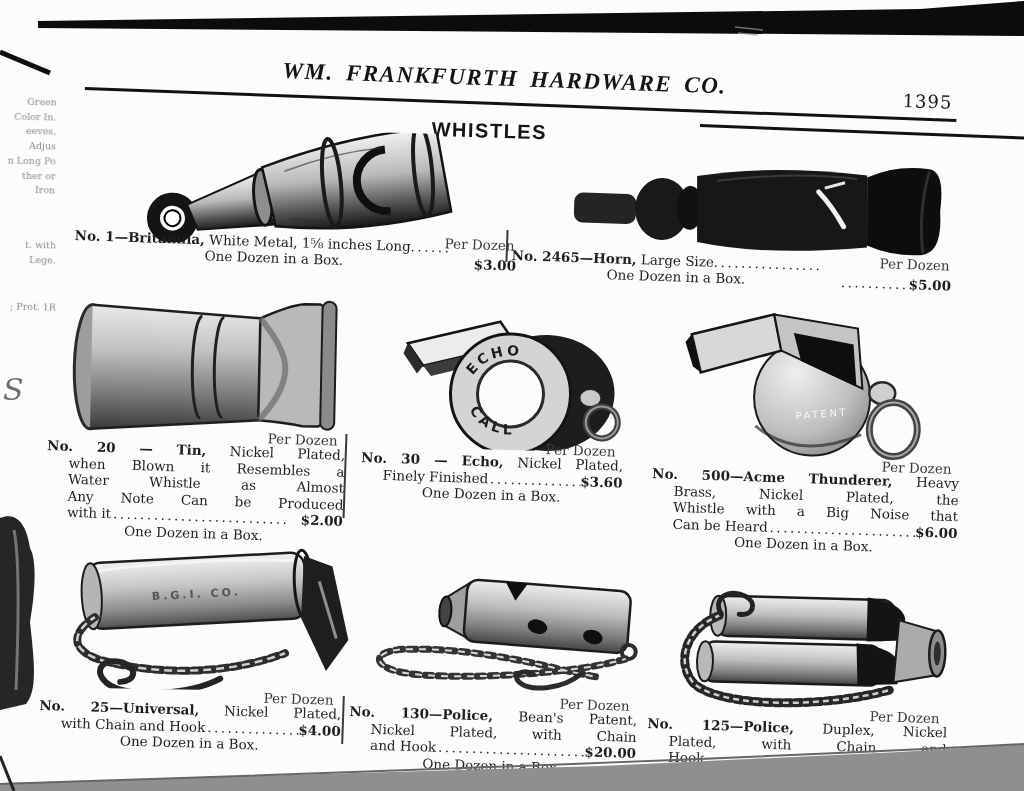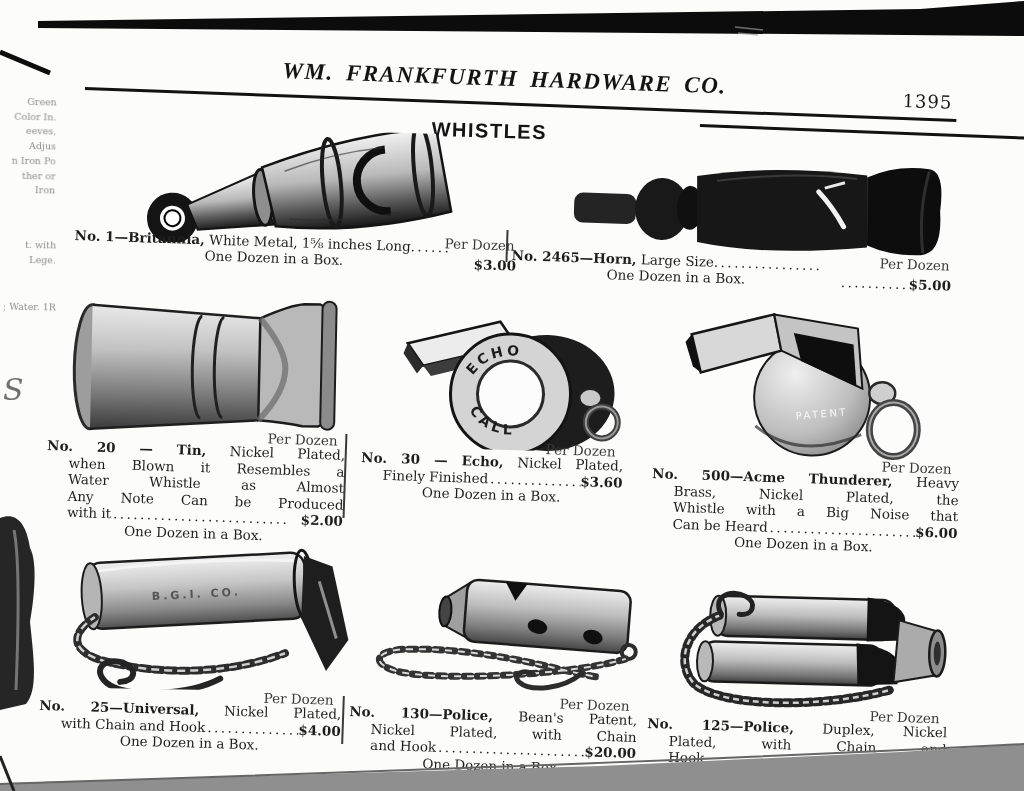--- a/index.html
+++ b/index.html
@@ -52,25 +52,25 @@
 
   <div class="abs company" style="left:283px;top:58px;transform:rotate(2deg)">WM. FRANKFURTH HARDWARE CO.</div>
   <div class="abs rule" style="left:85px;top:87px;width:872px;height:3px;transform:rotate(2.1deg)"></div>
   <div class="abs pageno" style="left:903px;top:90px;transform:rotate(2deg)">1395</div>
   <div class="abs rule" style="left:700px;top:124px;width:330px;height:2.5px;transform:rotate(2.2deg)"></div>
   <div class="abs section" style="left:432px;top:118px;transform:rotate(1.6deg)">WHISTLES</div>
 
   <div class="frag" style="left:0;top:95px">
     <div>Green Color In.</div>
     <div>eeves, Adjus</div>
-    <div>n Iron Po</div>
+    <div>n Long Po</div>
     <div>ther or Iron</div>
   </div>
   <div class="frag" style="left:0;top:238px">t. with Lege.</div>
-  <div class="frag" style="left:0;top:300px">; Water. 1R</div>
+  <div class="frag" style="left:0;top:300px">; Prot. 1R</div>
   <div class="bigS" style="left:3px;top:372px">S</div>
 
   <svg class="abs" style="left:138px;top:126px;transform:rotate(1.5deg)" width="330" height="115" viewBox="0 0 330 115">
     <defs>
         <linearGradient id="g-brit" x1="0" y1="0" x2="0" y2="1">
       <stop offset="0" stop-color="#f2f2f2"></stop>
           <stop offset=".45" stop-color="#b9b9b9"></stop>
       <stop offset=".75" stop-color="#5a5a5a"></stop>
           <stop offset="1" stop-color="#161616"></stop>
         </linearGradient>

